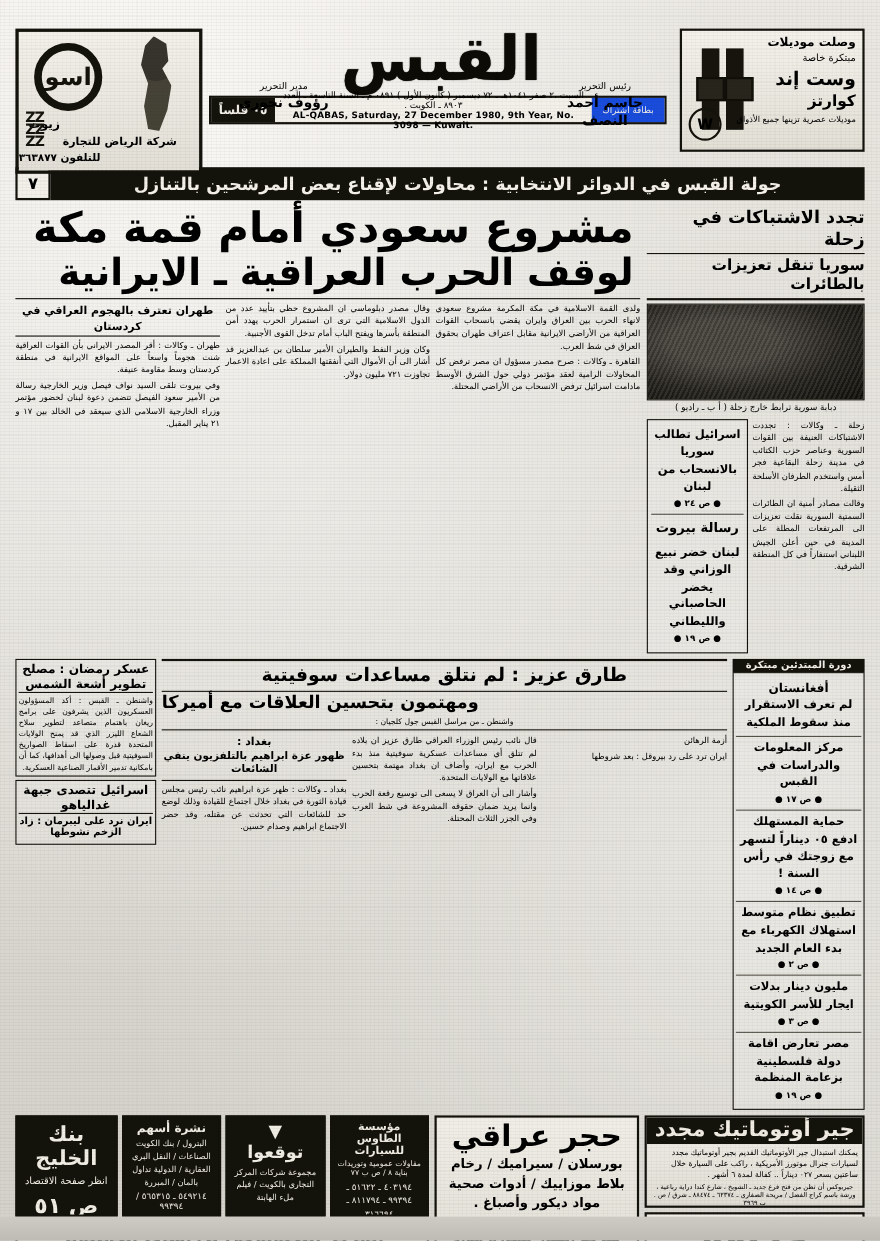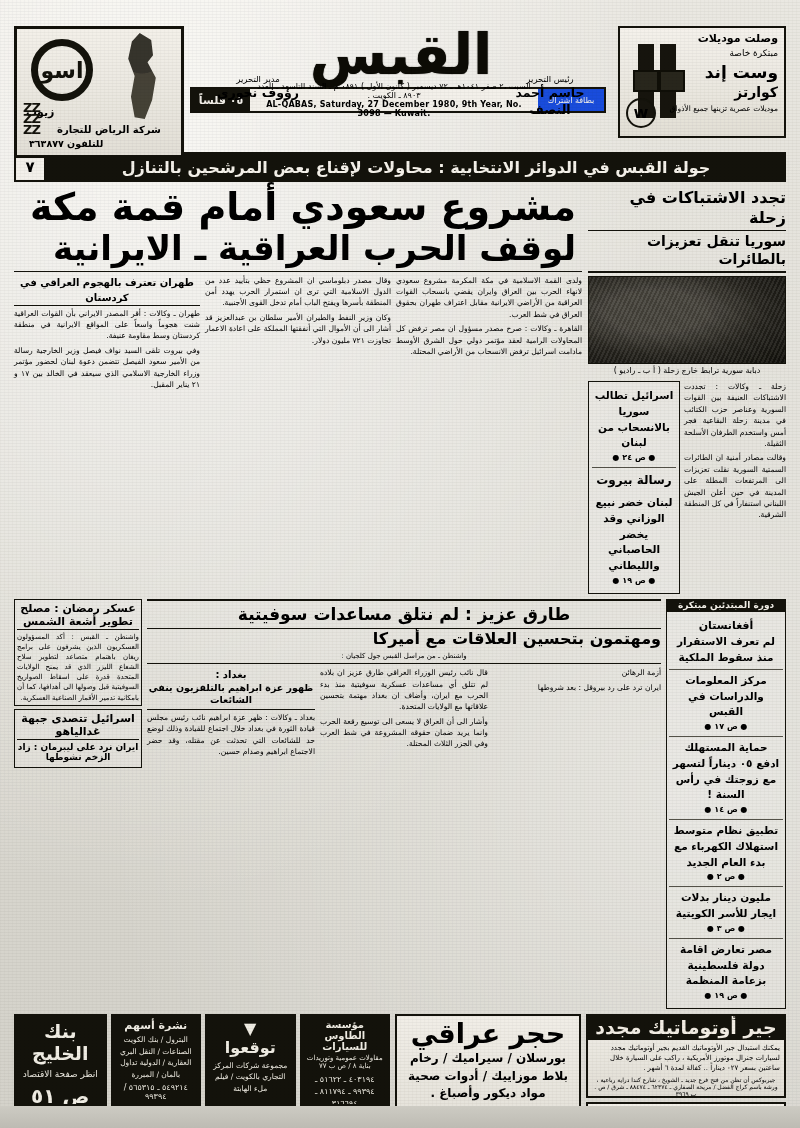--- a/index.html
+++ b/index.html
@@ -39,21 +39,21 @@
         border:7px solid #17160f; border-radius:50%;
         display:flex;align-items:center;justify-content:center;
         font-size:22px;font-weight:900;color:#17160f; }
   .logo-fig { position:absolute; right:16px; top:4px; width:46px; height:86px;
         background: radial-gradient(circle at 50% 22%, #2a2820 0 30%, rgba(0,0,0,0) 31%),
                     linear-gradient(175deg,#3a372c 0 100%);
         clip-path: polygon(45% 0,70% 8%,74% 26%,62% 34%,80% 52%,72% 78%,56% 100%,34% 98%,26% 74%,34% 50%,20% 30%,28% 10%);
         opacity:.92; }
   .logo-zait { position:absolute; left:9px; bottom:36px; font-size:11px; font-weight:700;}
   .logo-co { position:absolute; left:40px; bottom:20px; font-size:10px; font-weight:700;}
-  .logo-tel { position:absolute; left:12px; bottom:6px; font-size:9.5px; font-weight:700;text-align:center;}
+  .logo-tel { position:absolute; left:0; bottom:6px; font-size:9.5px; font-weight:700;text-align:center;}
 
   #logo-center { flex:1; position:relative; text-align:center; padding-top:2px;}
   #nameplate {
     font-size: 56px; font-weight: 900; color:#100f0a;
     letter-spacing:-2px; line-height:.95; text-shadow: 0 0 1px #100f0a;
     font-family:"DejaVu Sans", sans-serif;
   }
   .editor-blk { position:absolute; font-size:8.5px; line-height:1.35; text-align:center; }
   .editor-left { left: 24px; top: 48px; width:88px; }
   .editor-right { right: 14px; top: 48px; width:96px; }
@@ -130,21 +130,21 @@
            padding:3px 1px; border-bottom:1px solid #55534a;}
   .brief .pg { font-size:8px; font-weight:600; display:block; margin-top:1px;}
   .sidehdr { background:#17160f; color:#f0ede6; font-size:9px; font-weight:800;
              text-align:center; padding:1px 0; }
 
   
   #midrow { display:flex; gap:5px; margin-top:5px; align-items:stretch;}
 
   .aziz-hd { font-size:17px; font-weight:900; text-align:center; line-height:1.25;
              border-top:2px solid #17160f; border-bottom:1px solid #17160f; padding:3px 0;}
-  .aziz-hd2 { font-size:16px; font-weight:900; text-align:right; line-height:1.25;}
+  .aziz-hd2 { font-size:16px; font-weight:900; text-align:left; line-height:1.25;}
 
   
   .ad { border:2px solid #17160f; position:relative; overflow:hidden;
         background:linear-gradient(#edeae3,#dcd9d1); }
   .ad-dark { border:2px solid #17160f; background:#17160f; color:#ece9e0; overflow:hidden;}
   .ad-title { font-size:22px; font-weight:900; text-align:center; line-height:1.05;}
   .bar-dark { background:#17160f; color:#eee9e0; text-align:center; font-weight:800;}
 
   #footer-edge { position:absolute; left:0; right:0; bottom:0; height:22px;
     background:linear-gradient(#cdcbc3,#bdbbb3); }

